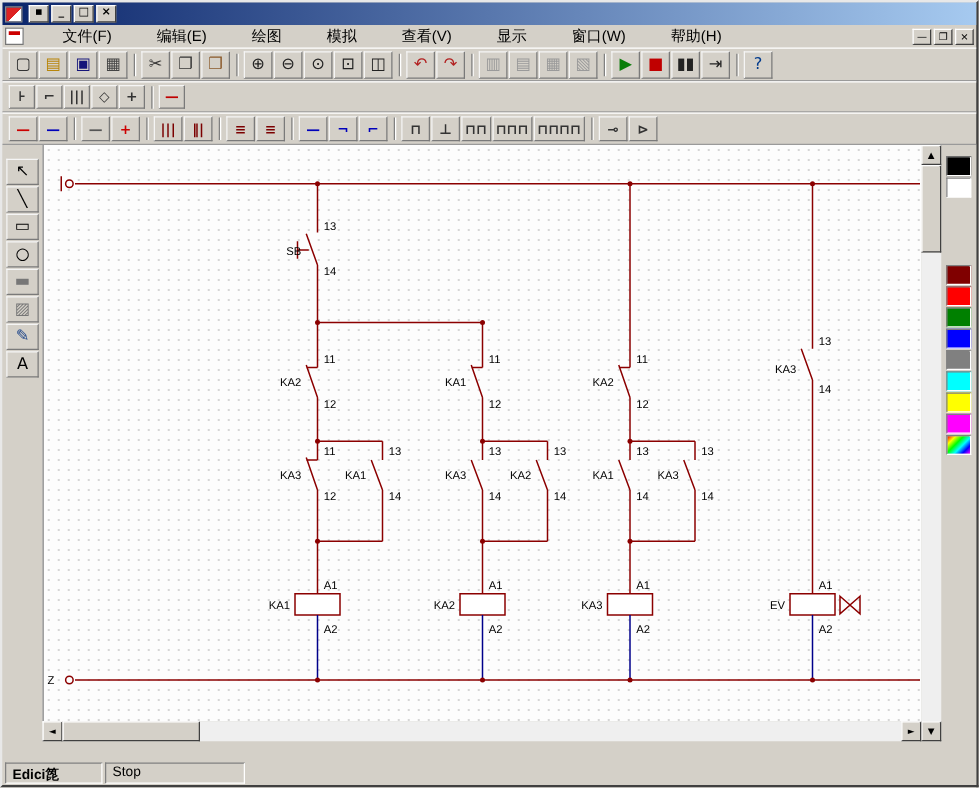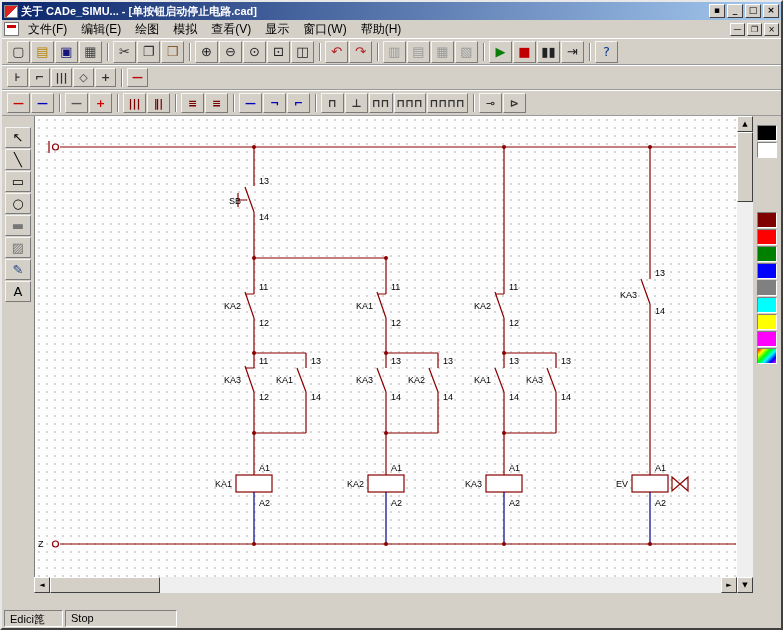--- a/index.html
+++ b/index.html
@@ -7,21 +7,21 @@
   .win { width: 783px; height: 630px; border: 2px solid; border-color: #e8e8e8 #404040 #404040 #e8e8e8; background: #d4d0c8; display: flex; flex-direction: column; }
 
   .titlebar { height: 18px; background: linear-gradient(90deg, #0a246a, #a6caf0); display: flex; align-items: center; padding: 0 2px; color: #fff; font-size: 11px; font-weight: bold; }
   .appicon { width: 14px; height: 13px; background: linear-gradient(135deg,#d22 55%,#fff 55%); border: 1px solid #888; margin-right: 3px; flex: none; }
   .ttext { flex: 1; white-space: nowrap; overflow: hidden; }
   .cbtn { width: 16px; height: 14px; background: #d4d0c8; border: 1px solid; border-color: #fff #404040 #404040 #fff; font-size: 9px; line-height: 11px; text-align: center; color: #000; margin-left: 2px; font-weight: bold; font-family: "DejaVu Sans", sans-serif; }
 
   .menubar { height: 18px; display: flex; align-items: center; font-size: 12px; padding: 0 2px; }
   .docicon { width: 15px; height: 14px; border: 1px solid #777; background: #fff; position: relative; margin-right: 2px; flex: none; }
   .docicon::after { content:""; position:absolute; left:2px; top:2px; right:2px; height:3px; background:#c00; }
-  .mitem { padding: 1px 7px; }
+  .mitem { padding: 1px 7px; margin-left: 22px; }
   .mspacer { flex: 1; }
   .mbtn { width: 15px; height: 13px; background:#d4d0c8; border:1px solid; border-color:#fff #404040 #404040 #fff; font-size:8px; line-height:11px; text-align:center; margin-left:2px; font-family:"DejaVu Sans",sans-serif; }
 
   .tbar { display: flex; align-items: center; padding-left: 5px; border-top: 1px solid #fff; border-bottom: 1px solid #9a9a9a; }
   .tbar1 { height: 27px; }
   .tbar2 { height: 25px; }
   .tbar3 { height: 26px; }
   .tbtn { min-width: 23px; height: 22px; padding: 0 2px; display: flex; align-items: center; justify-content: center; background: #d4d0c8; border: 1px solid; border-color: #f5f5f5 #7a7a7a #7a7a7a #f5f5f5; margin-right: 1px; }
   .tbar2 .tbtn { min-width: 21px; height: 19px; }
   .tbar3 .tbtn { height: 20px; }
@@ -45,31 +45,30 @@
   .vscroll .sarrow.down { position: absolute; left: 0; bottom: 0; }
 
   .palcol { position: absolute; left: 751px; top: 0; width: 28px; height: 100%; padding-top: 8px; }
   .swatch { width: 20px; height: 16px; margin: 1px auto; border: 1px solid; border-color: #808080 #fff #fff #808080; }
   .swatch-gap { height: 52px; }
   .rainbow { background: linear-gradient(135deg, #f00, #ff0, #0f0, #0ff, #00f, #f0f); }
 
   .statusbar { height: 20px; display: flex; gap: 2px; padding: 2px 2px 1px 2px; font-size: 11px; background: #d4d0c8; }
   .spanel { border: 1px solid; border-color: #808080 #fff #fff #808080; padding: 1px 5px; white-space: nowrap; overflow: hidden; }
   .sp-pos { flex: 1; }
-  .sp-mode { width: 59px; }
+  .sp-mode { width: 78px; font-weight: bold; }
   .sp-state { width: 112px; }
 </style>
 </head>
 <body>
 
 <div class="win">
 
   <div class="titlebar">
     <div class="appicon"></div>
-    <div class="ttext">关于 CADe_SIMU... - [单按钮启动停止电路.cad]</div>
     <div class="cbtn">▪</div>
     <div class="cbtn">_</div>
     <div class="cbtn">□</div>
     <div class="cbtn">×</div>
   </div>
 
   <div class="menubar">
     <div class="docicon"></div>
     <span class="mitem">文件(F)</span>
     <span class="mitem">编辑(E)</span>

